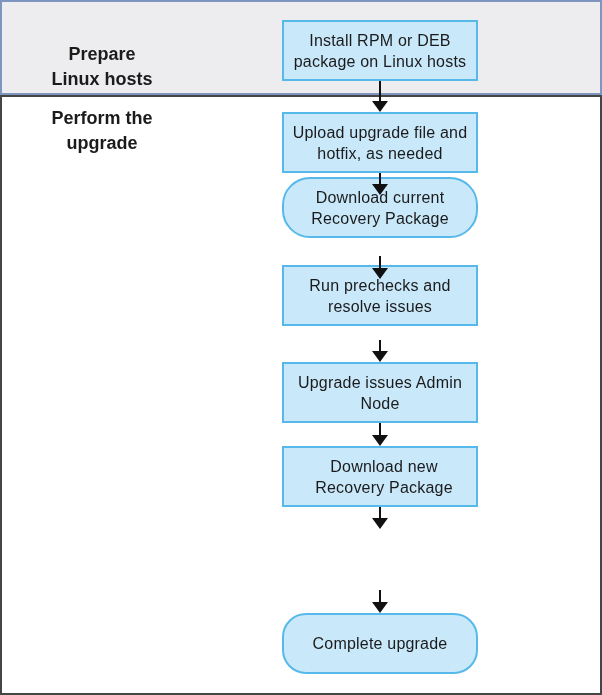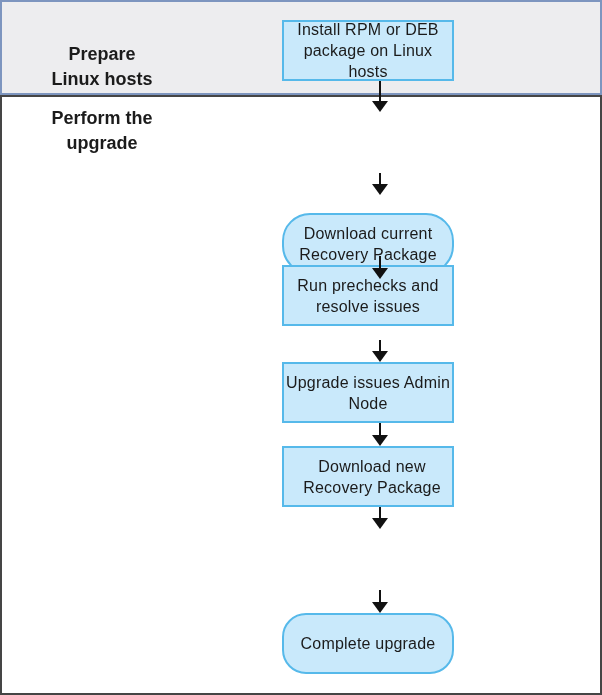--- a/index.html
+++ b/index.html
@@ -32,29 +32,29 @@
     border:2px solid var(--section-perform-border);
   }
   .sec-label{
     position:absolute;left:40px;width:124px;
     text-align:center;font-weight:bold;font-size:18px;line-height:25px;
     white-space:pre-line;z-index:2;
   }
   .lbl-prepare{top:15px;margin-top:27px;}
   .lbl-perform{top:106px;}
   .step{
-    position:absolute;left:282px;width:172px;height:61px;
+    position:absolute;left:282px;width:196px;height:61px;
     box-sizing:border-box;
     background:var(--step-fill);
     border:2px solid var(--step-border);
     display:flex;align-items:center;justify-content:center;
     text-align:center;font-size:16px;line-height:21px;
     letter-spacing:0.2px;white-space:pre-line;z-index:2;
   }
-  .s1{top:20px;} .s2{top:112px;} .s3{top:213px;border-radius:28px;} .s4{top:265px;}
+  .s1{top:20px;} .s2{top:112px;} .s3{top:177px;border-radius:28px;} .s4{top:265px;}
   .s5{top:362px;} .s6{top:446px;padding-left:8px;} .s7{top:529px;} .s8{top:613px;border-radius:24px;}
   .arrow{
     position:absolute;left:371px;width:17px;
     display:flex;flex-direction:column;align-items:center;z-index:3;
   }
   .a1{top:81px;height:31px;}
   .a2{top:173px;height:22px;}
   .a3{top:256px;height:23px;}
   .a4{top:340px;height:22px;}
   .a5{top:423px;height:23px;}
@@ -76,20 +76,22 @@
   <div class="section section-prepare"></div>
   <div class="section section-perform"></div>
 
   <div class="sec-label lbl-prepare">Prepare
 Linux hosts</div>
   <div class="sec-label lbl-perform">Perform the
 upgrade</div>
 
   <div class="step s1">Install RPM or DEB
 package on Linux hosts</div>
+  <div class="step s2">Upload upgrade file and
+hotfix, as needed</div>
   <div class="step s3">Download current
 Recovery Package</div>
   <div class="step s4">Run prechecks and
 resolve issues</div>
   <div class="step s5">Upgrade issues Admin
 Node</div>
   <div class="step s6">Download new
 Recovery Package</div>
   <div class="step s8">Complete upgrade</div>
 

